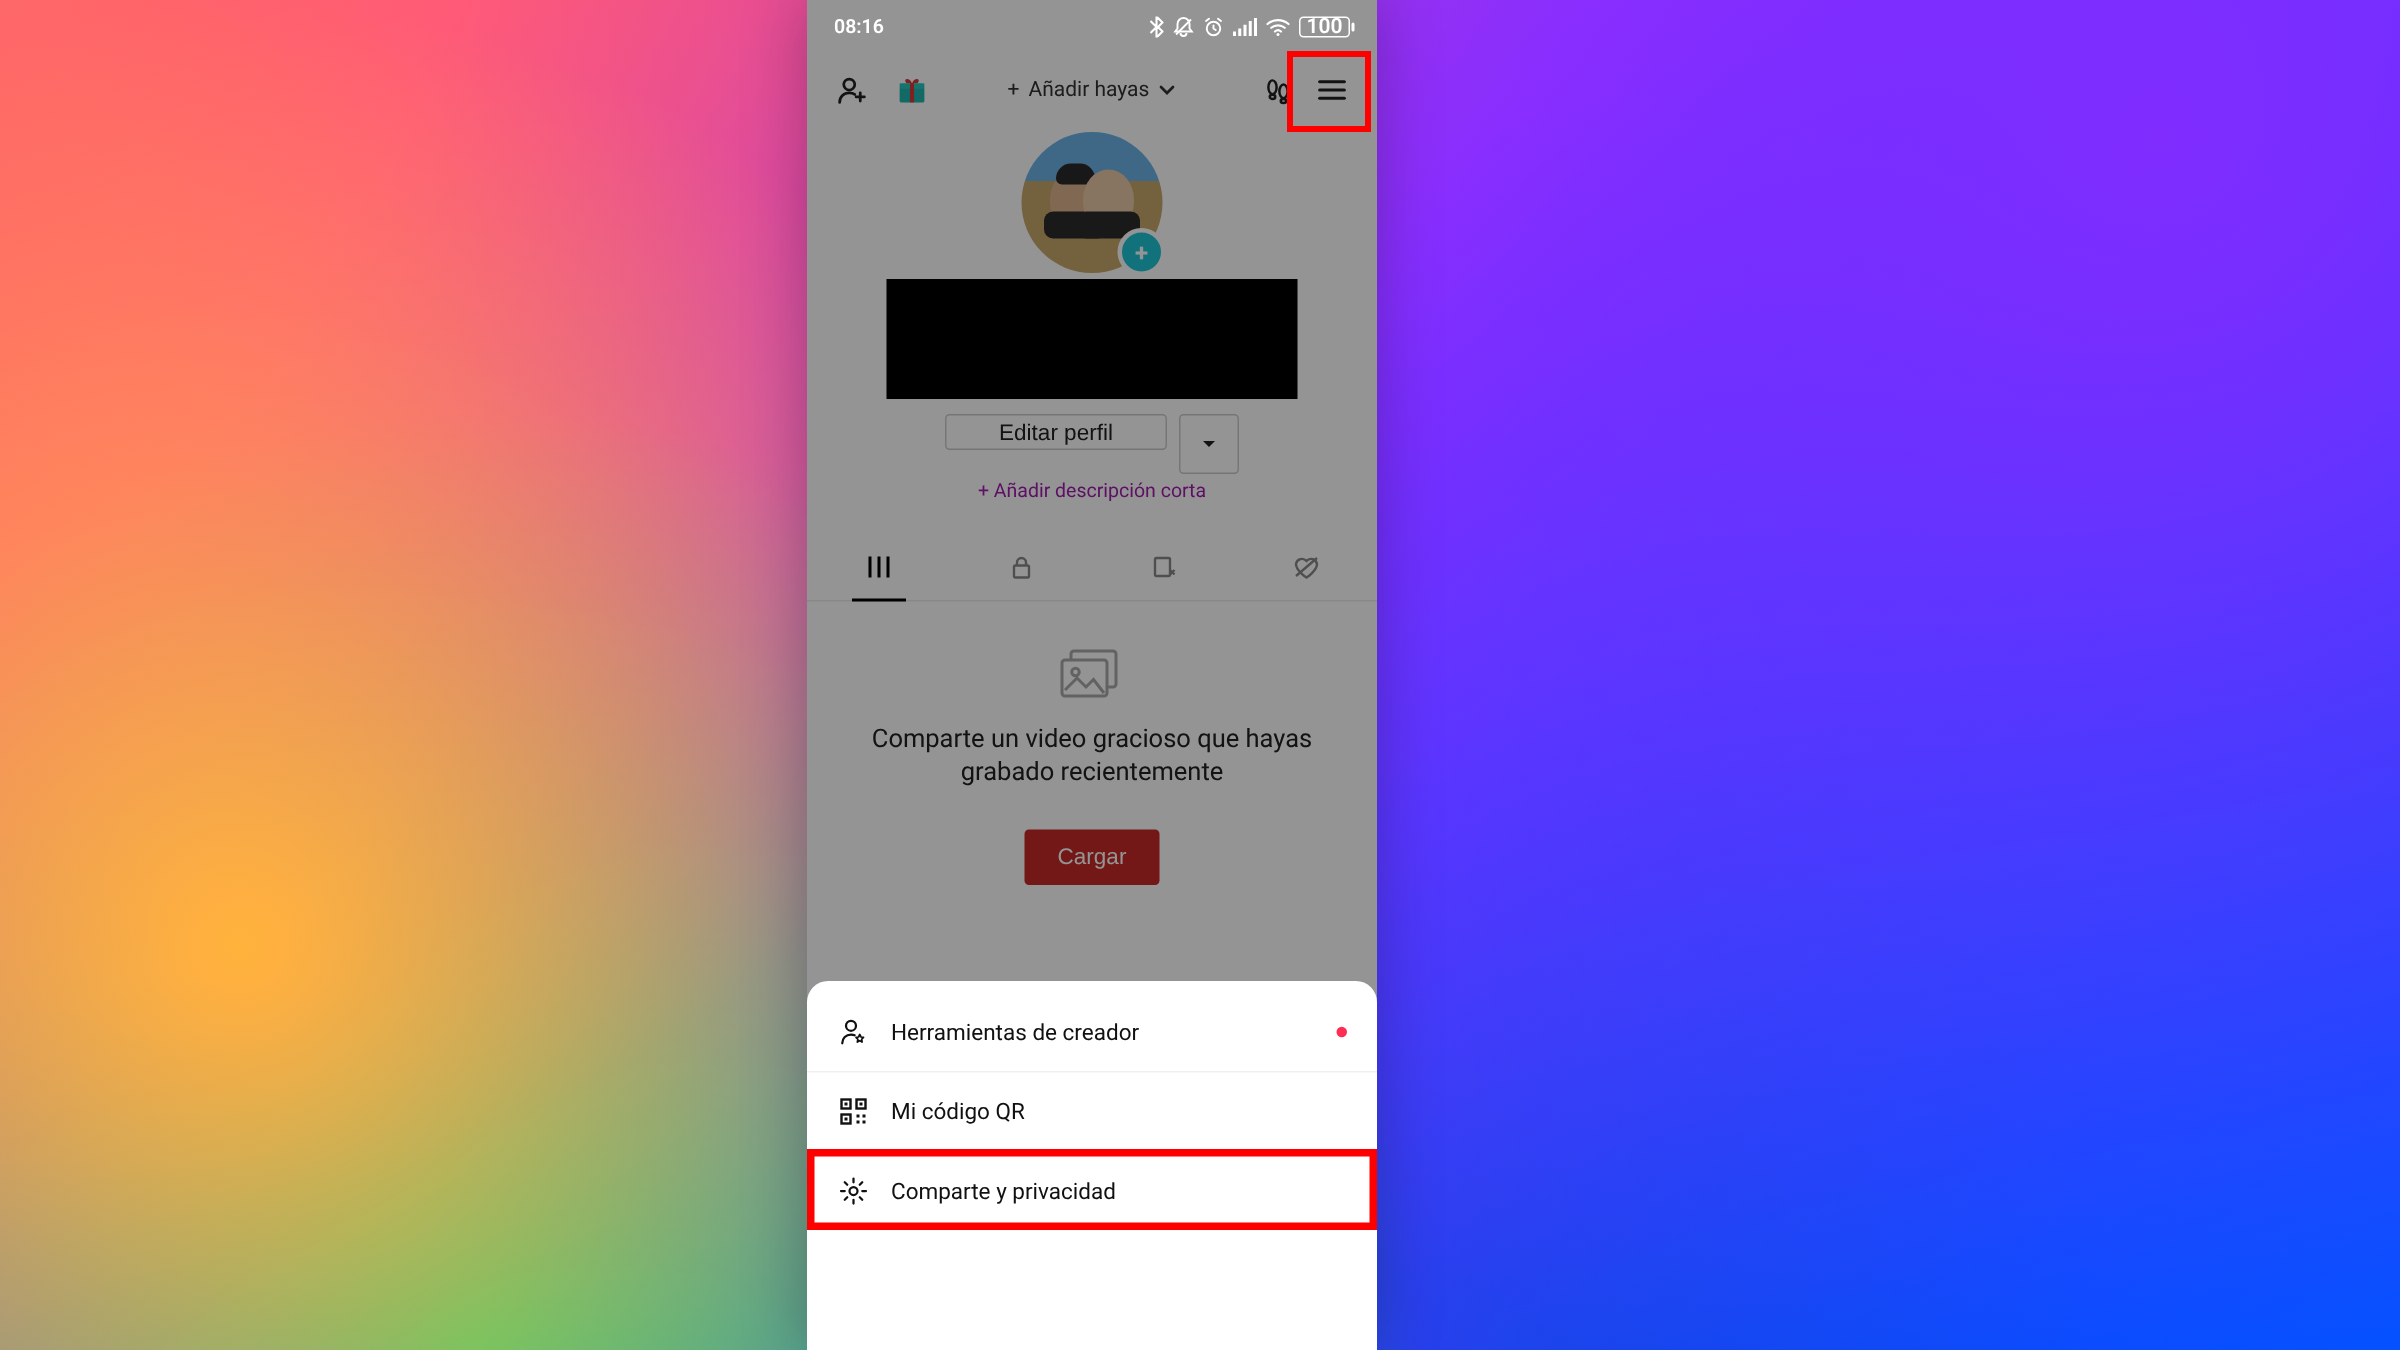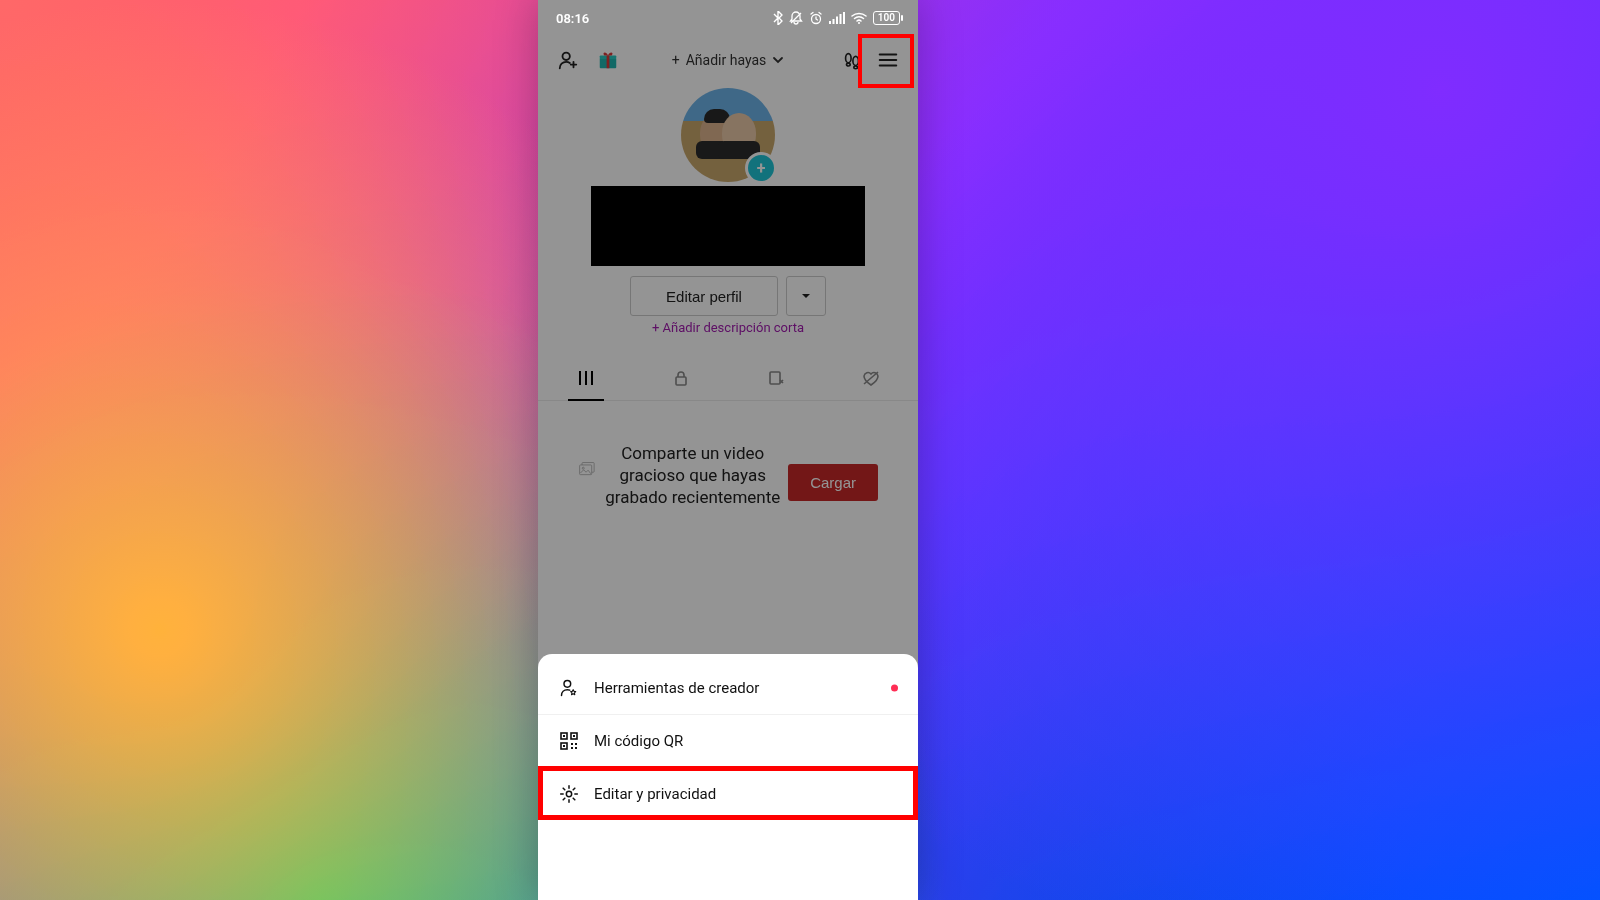--- a/index.html
+++ b/index.html
@@ -10,21 +10,21 @@
     radial-gradient(circle at 90% 10%, #7b2ff7 0%, rgba(123,47,247,0) 55%),
     radial-gradient(circle at 100% 100%, #0055ff 0%, rgba(0,85,255,0) 55%),
     linear-gradient(135deg,#ff4d6d 0%,#7b2ff7 50%,#003d99 100%);
     filter:saturate(1.1);}
   .phone{position:absolute;left:538px;top:0;width:380px;height:900px;background:#fff;box-shadow:0 0 40px rgba(0,0,0,.25);}
   .dim{position:absolute;inset:0;background:rgba(0,0,0,.42);pointer-events:none;}
   
   .status{position:absolute;top:0;left:0;right:0;height:36px;display:flex;align-items:center;justify-content:space-between;padding:0 18px;color:#fff;font-size:13px;font-weight:600;z-index:3;}
   .status-right{display:flex;align-items:center;gap:6px;}
   .status-right svg{display:block;}
-  .batt{border:1.5px solid #fff;border-radius:3px;padding:0 4px;font-size:10px;line-height:12px;position:relative;}
+  .batt{border:1.5px solid #fff;border-radius:3px;padding:0 4px;font-size:14px;line-height:12px;position:relative;}
   .batt::after{content:"";position:absolute;right:-4px;top:3px;width:2px;height:6px;background:#fff;border-radius:1px;}
   
   .hdr{position:absolute;top:36px;left:0;right:0;height:48px;display:flex;align-items:center;padding:0 12px;z-index:2;}
   .hdr-spacer{flex:1;}
   .hdr-center{position:absolute;left:0;right:0;display:flex;justify-content:center;align-items:center;pointer-events:none;}
   .name-pill{pointer-events:auto;display:flex;align-items:center;gap:6px;font-size:14px;color:#333;}
   .gift{width:22px;height:22px;margin-left:8px;}
   .hdr-icon{width:32px;height:32px;display:flex;align-items:center;justify-content:center;margin:0 2px;}
   .hl-box{position:absolute;top:34px;right:4px;width:48px;height:46px;border:4px solid #ff0000;z-index:5;}
   
@@ -33,29 +33,29 @@
   .avatar{width:94px;height:94px;border-radius:50%;overflow:hidden;background:linear-gradient(180deg,#6db3e8 0%,#6db3e8 35%,#c9a76b 35%,#c9a76b 100%);position:relative;}
   .avatar .heads{position:absolute;left:50%;top:48%;transform:translate(-50%,-50%);display:flex;}
   .head{width:34px;height:40px;background:#e8c8a8;border-radius:50% 50% 45% 45%;margin:0 -6px;position:relative;}
   .head::after{content:"";position:absolute;bottom:-6px;left:-4px;right:-4px;height:18px;background:#2b2b2b;border-radius:6px;}
   .head.h1{background:#dcb38d;}
   .head.h1::before{content:"";position:absolute;top:-4px;left:4px;right:4px;height:14px;background:#2a2a2a;border-radius:10px 10px 4px 4px;}
   .avatar-plus{position:absolute;right:-2px;bottom:-2px;width:26px;height:26px;border-radius:50%;background:#1fc5d6;border:3px solid #fff;display:flex;align-items:center;justify-content:center;color:#fff;font-size:16px;font-weight:700;}
   .blackbox{width:274px;height:80px;background:#000;margin-top:4px;}
   .btn-row{display:flex;gap:8px;margin-top:10px;}
   .btn{border:1px solid #ccc;background:#fff;border-radius:3px;font-size:15px;color:#222;display:flex;align-items:center;justify-content:center;}
-  .btn-edit{width:148px;height:40px;font-weight:500;}
+  .btn-edit{width:148px;height:24px;font-weight:500;}
   .btn-caret{width:40px;height:40px;}
   .add-desc{margin-top:4px;font-size:13px;color:#a21caf;text-align:right;}
   
   .tabs{position:absolute;top:356px;left:0;right:0;height:44px;display:flex;border-bottom:1px solid rgba(0,0,0,.08);z-index:2;}
   .tab{flex:1;display:flex;align-items:center;justify-content:center;position:relative;}
   .tab.active::after{content:"";position:absolute;bottom:-1px;left:50%;transform:translateX(-50%);width:36px;height:2px;background:#000;}
   
-  .empty{position:absolute;top:430px;left:0;right:0;display:flex;align-items:center;z-index:2;padding:0 40px;text-align:center;}
+  .empty{position:absolute;top:430px;left:0;right:0;display:flex;flex-direction:column;align-items:center;z-index:2;padding:0 40px;text-align:center;}
   .empty-text{margin-top:12px;font-size:17px;line-height:1.3;color:#222;}
   .upload-btn{margin-top:27px;background:#c62828;color:#fff;border:none;border-radius:3px;padding:10px 22px;font-size:15px;}
   
   .sheet{position:absolute;left:0;right:0;bottom:0;background:#fff;border-radius:14px 14px 0 0;z-index:10;padding-top:8px;}
   .sheet-row{display:flex;align-items:center;height:52px;padding:0 20px;font-size:15px;color:#111;position:relative;border-top:1px solid rgba(0,0,0,.06);}
   .sheet-row:first-child{border-top:none;}
   .sheet-row .ico{width:22px;height:22px;margin-right:14px;display:flex;align-items:center;justify-content:center;}
   .dot{position:absolute;right:20px;top:50%;transform:translateY(-50%);width:7px;height:7px;border-radius:50%;background:#ff2d55;}
   .sheet-hl{position:absolute;left:0;right:0;height:54px;border:5px solid #ff0000;box-sizing:border-box;z-index:11;pointer-events:none;}
   .sheet-spacer{height:80px;}
@@ -236,19 +236,19 @@
       </span>
       <span>Mi código QR</span>
     </div>
     <div class="sheet-row" style="position:relative;">
       <span class="ico">
         <svg width="20" height="20" viewBox="0 0 24 24">
             <circle cx="12" cy="12" r="3.2" stroke="#111" stroke-width="1.8" fill="none"></circle>
             <path d="M12 2v3m0 14v3M2 12h3m14 0h3M5 5l2 2m10 10l2 2M5 19l2-2m10-10l2-2" stroke="#111" stroke-width="1.8" stroke-linecap="round"></path>
           </svg>
       </span>
-      <span>Editar y privacidad</span>
+      <span>Comparte y privacidad</span>
     </div>
     <div class="sheet-hl" style="bottom:80px;"></div>
     <div class="sheet-spacer"></div>
   </div>
 
 </div>
 
 </body></html>

